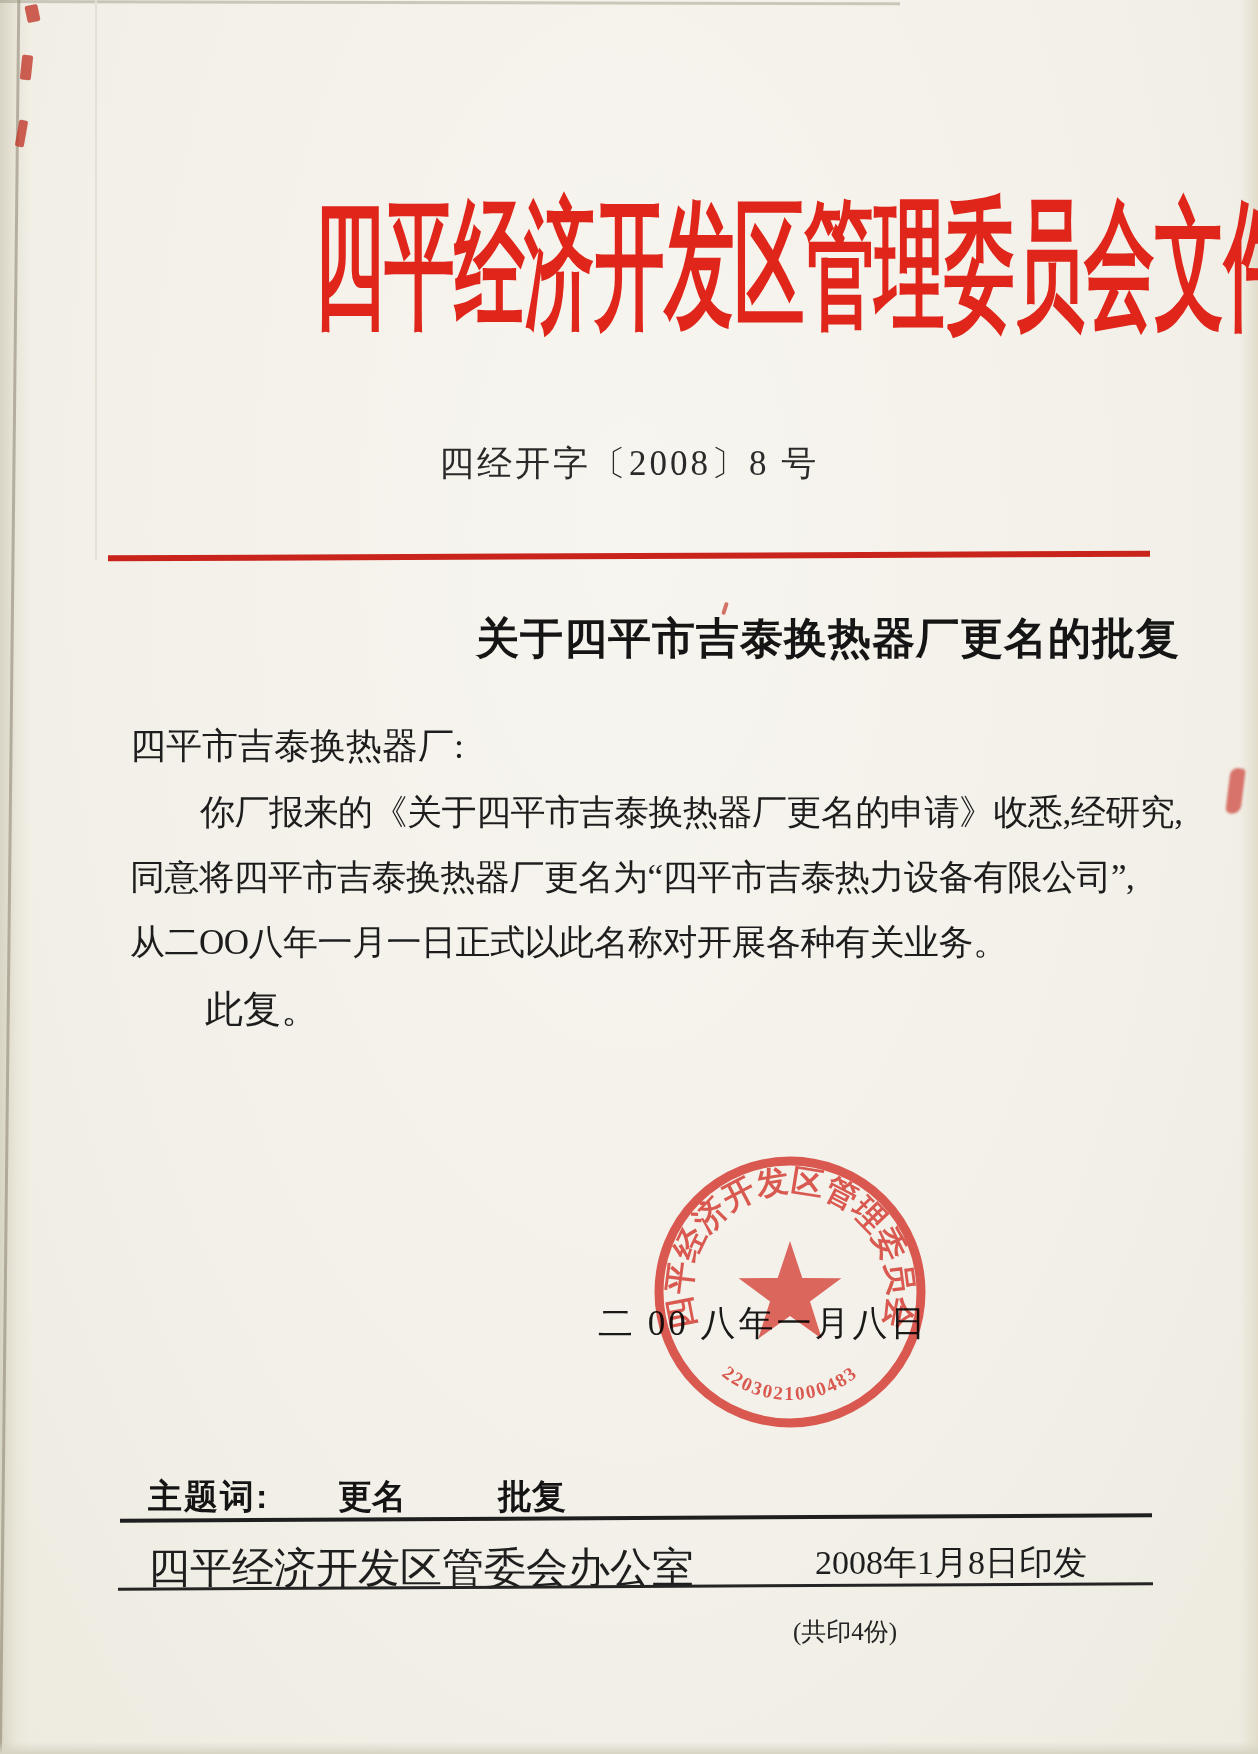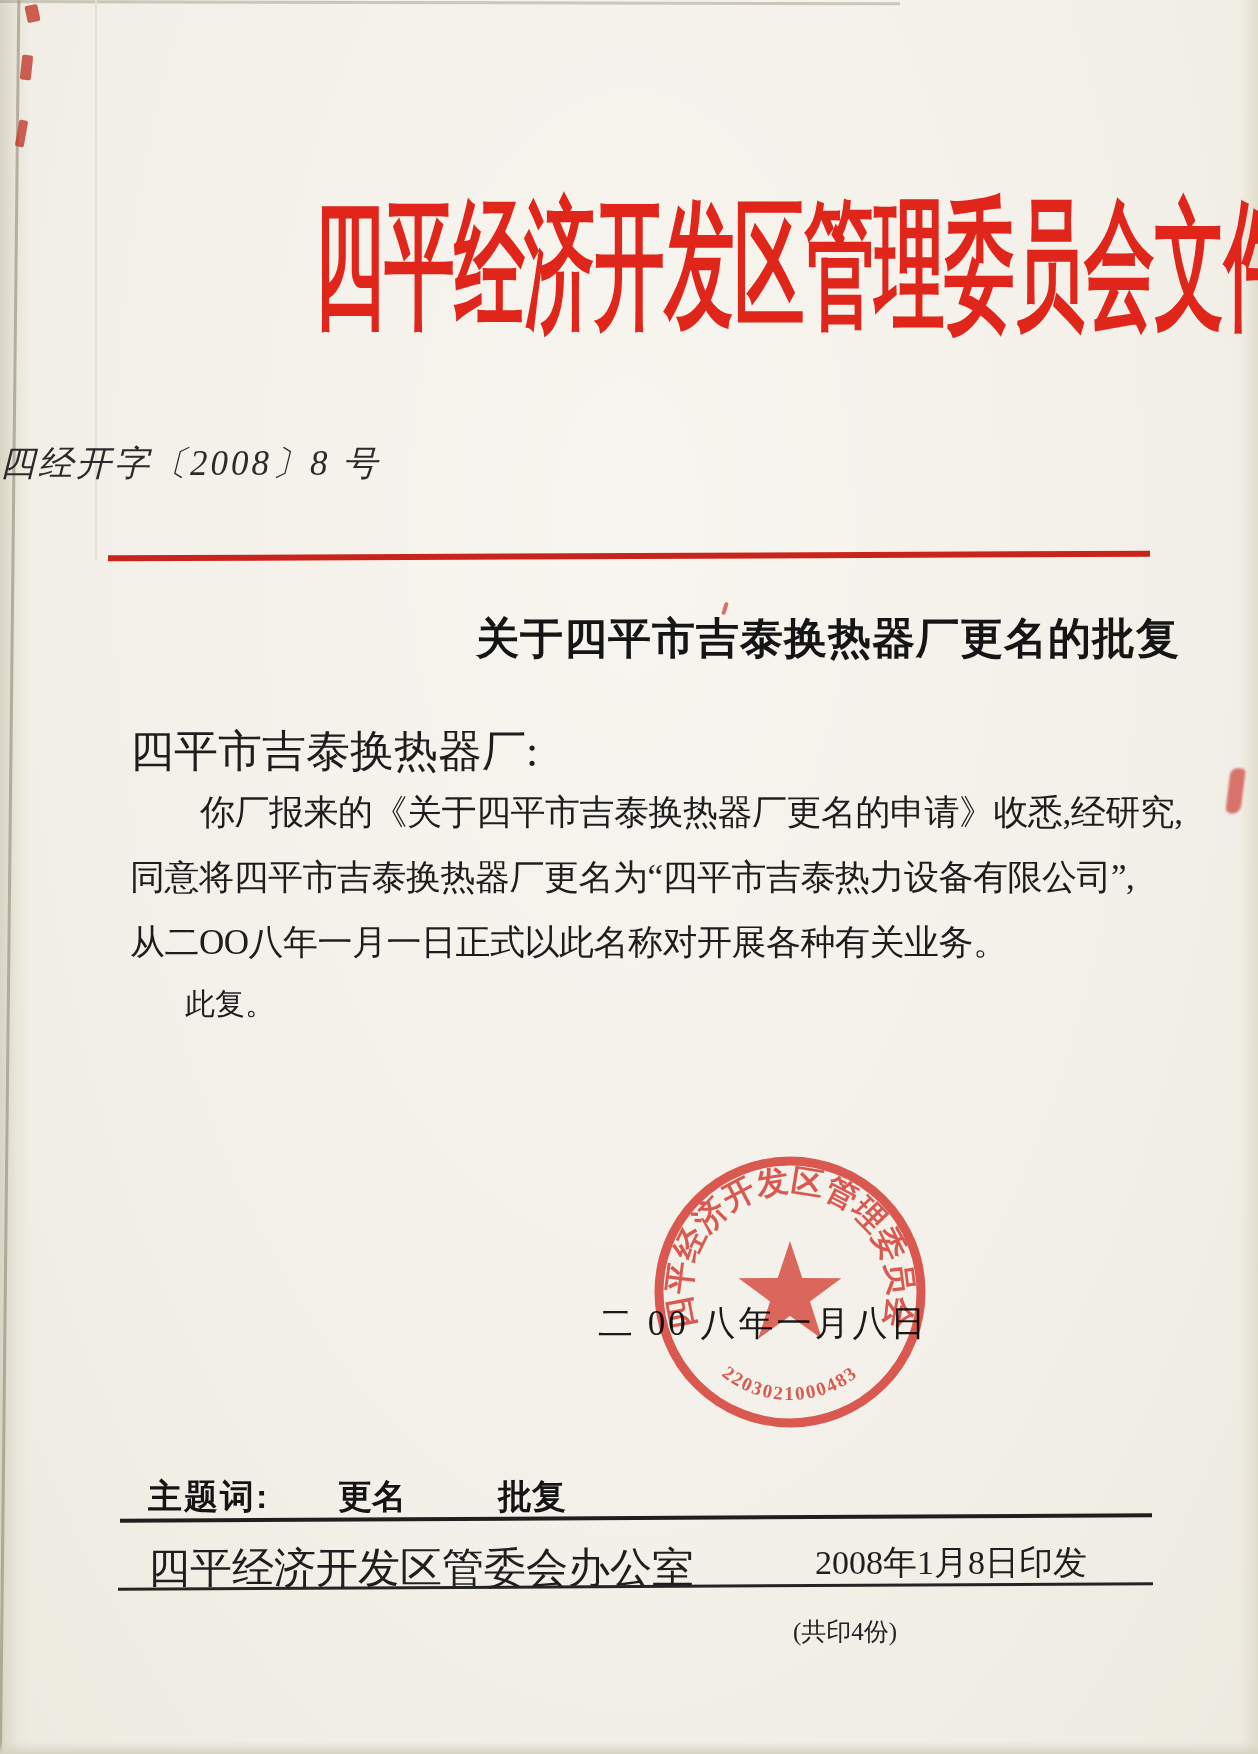--- a/index.html
+++ b/index.html
@@ -23,35 +23,35 @@
   .red-smudge{position:absolute;left:1228px;top:768px;width:15px;height:46px;background:#cf4b41;
               border-radius:8px 4px 9px 5px;opacity:.75;filter:blur(1px);transform:rotate(7deg);}
   .red-speck{position:absolute;left:723px;top:602px;width:4px;height:13px;background:#c43a2e;
              opacity:.7;transform:rotate(18deg);border-radius:2px;}
 
   
   .header-title{position:absolute;left:0;top:196px;width:1258px;text-align:center;
                 color:#e0251b;font-weight:bold;font-size:140px;line-height:1.0;
                 white-space:nowrap;transform:scaleX(.50);transform-origin:50% 50%;
                 font-family:"Liberation Serif",serif;letter-spacing:0px;}
-  .doc-number{position:absolute;left:0;top:440px;width:1258px;text-align:left;
-              font-size:35px;color:#2a2a2a;letter-spacing:3px;font-style:italic;}
+  .doc-number{position:absolute;left:0;top:440px;width:1258px;text-align:center;
+              font-size:35px;color:#2a2a2a;letter-spacing:3px;}
   .red-rule{position:absolute;left:108px;top:553px;width:1042px;height:6px;background:#c9241c;
             transform:rotate(-.25deg);}
   .doc-title{position:absolute;left:0;top:610px;width:1180px;text-align:right;
              font-size:43px;font-weight:bold;color:#151515;
              font-family:"Liberation Sans",sans-serif;letter-spacing:1px;}
 
   
-  .salutation{position:absolute;left:130px;top:722px;font-size:44px;color:#1d1d1d;white-space:nowrap;}
+  .salutation{position:absolute;left:130px;top:722px;font-size:36px;color:#1d1d1d;white-space:nowrap;}
   .body-line{position:absolute;left:130px;font-size:35px;color:#1d1d1d;white-space:nowrap;letter-spacing:-.5px;}
   .bl1{top:789px;padding-left:70px;}
   .bl2{top:854px;}
   .bl3{top:919px;}
-  .closing{position:absolute;left:185px;top:984px;font-size:30px;color:#1d1d1d;}
+  .closing{position:absolute;left:205px;top:984px;font-size:38px;color:#1d1d1d;}
 
   
   .stamp{position:absolute;left:645px;top:1147px;width:290px;height:290px;opacity:.88;}
   .stamp text{font-family:"Liberation Serif",serif;fill:#d6453c;}
   .date-line{position:absolute;left:598px;top:1300px;font-size:35px;color:#1a1a1a;
              letter-spacing:3px;white-space:nowrap;mix-blend-mode:multiply;text-align:right;}
 
   
   .keywords-row{position:absolute;left:148px;top:1474px;font-size:34px;font-weight:bold;
                 color:#141414;font-family:"Liberation Sans",sans-serif;}

